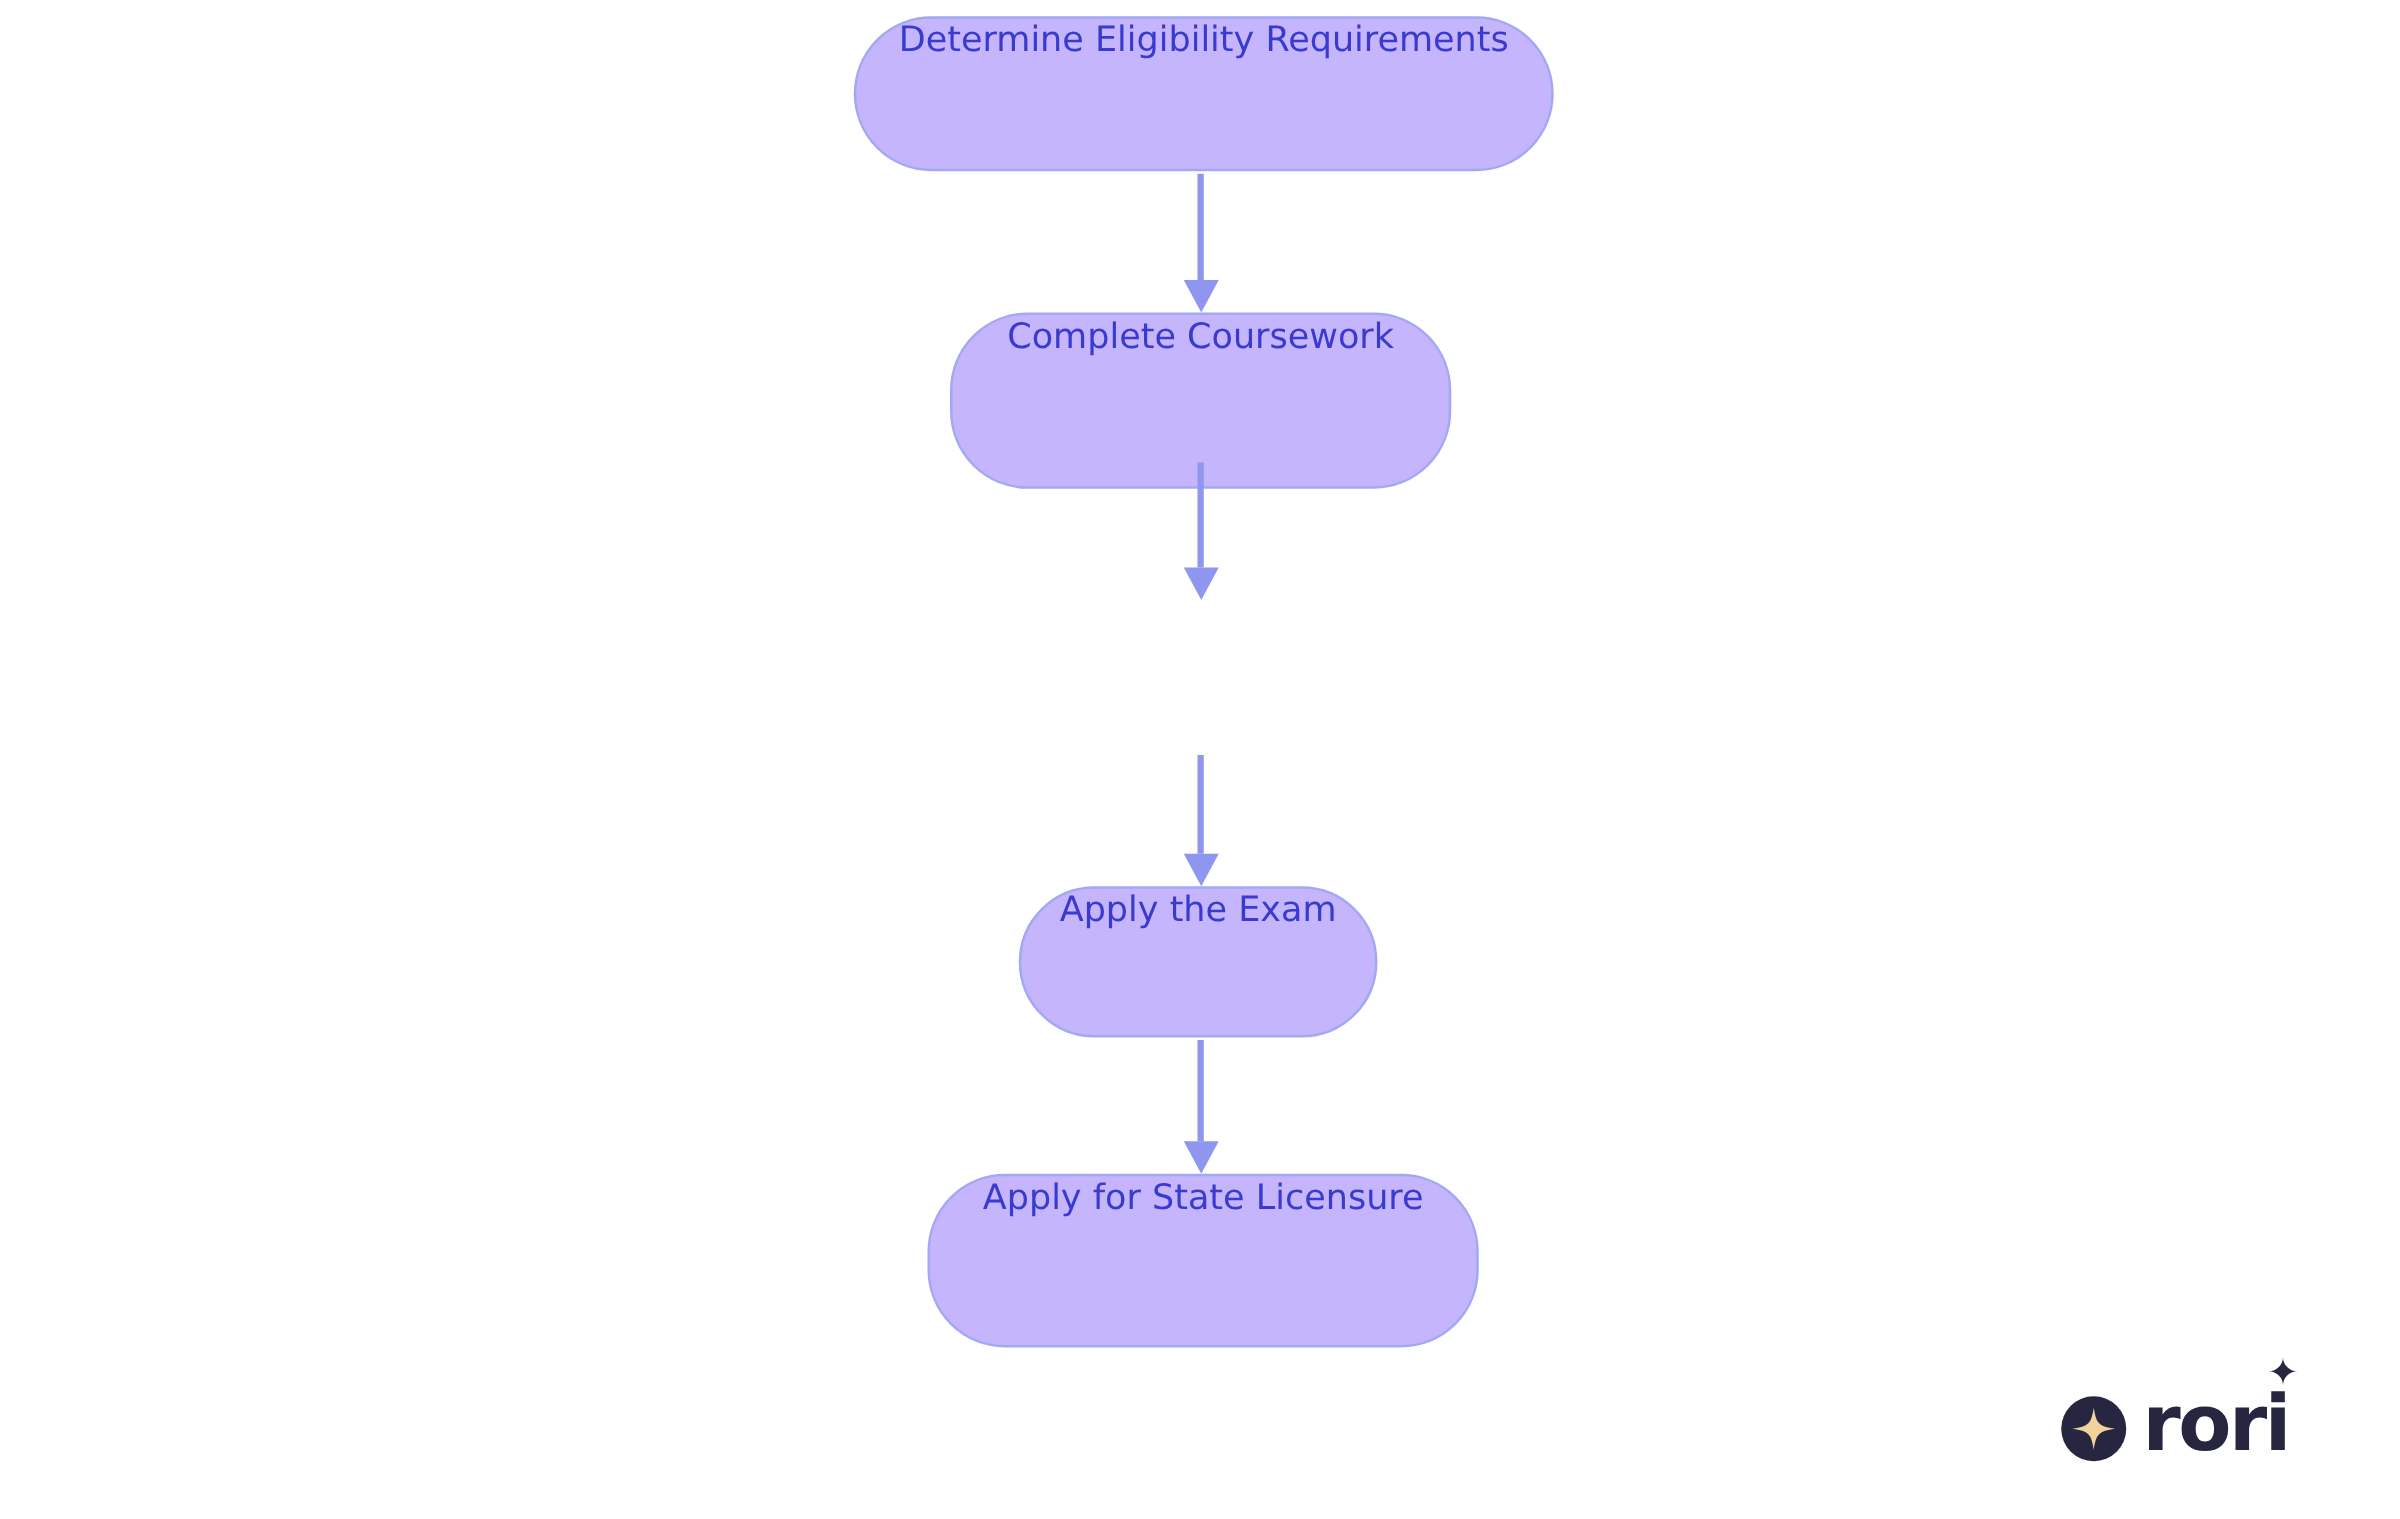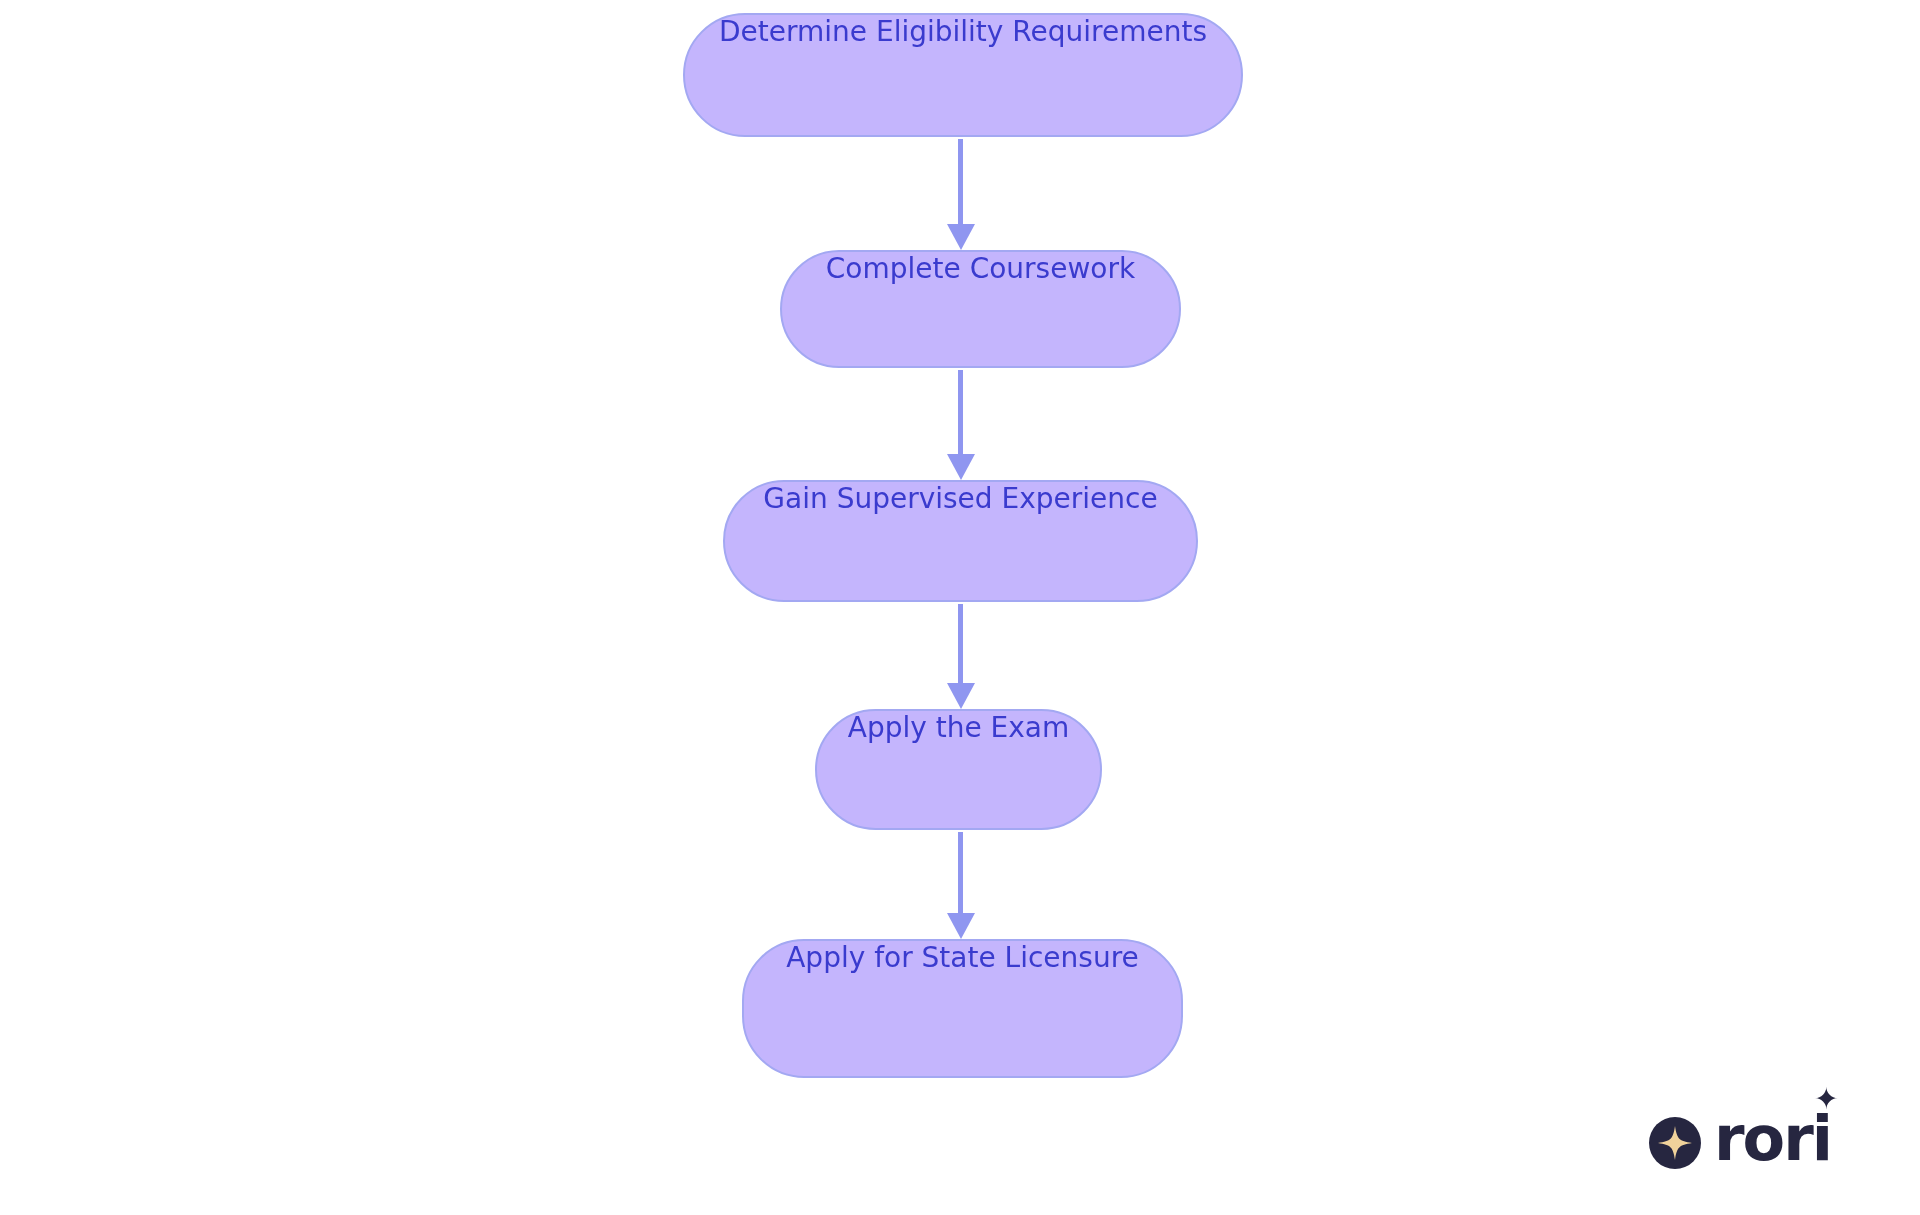--- a/index.html
+++ b/index.html
@@ -23,21 +23,21 @@
     border-radius: 62px;
     color: #3a3bce;
     font-size: 28px;
     display: flex;
     align-items: flex-start;
     justify-content: center;
     white-space: nowrap;
     text-align: center;
   }
   .node-1 { left: 683px;  top: 13px;  width: 560px; height: 124px; }
-  .node-2 { left: 780px;  top: 250px; width: 401px; height: 118px; }
+  .node-2 { left: 760px;  top: 250px; width: 401px; height: 141px; }
   .node-3 { left: 723px;  top: 480px; width: 475px; height: 122px; }
   .node-4 { left: 815px;  top: 709px; width: 287px; height: 121px; }
   .node-5 { left: 742px;  top: 939px; width: 441px; height: 139px; }
 
   .arrow-line {
     position: absolute;
     width: 5px;
     left: 958px;
     background: #8f96f0;
   }
@@ -99,23 +99,20 @@
   <div class="arrow-line line-1"></div>
   <div class="arrow-head head-1"></div>
 
   <div class="flow-node node-2">
     <span>Complete Coursework</span>
   </div>
 
   <div class="arrow-line line-2"></div>
   <div class="arrow-head head-2"></div>
 
-  <div class="flow-node node-3">
-    <span>Gain Supervised Experience</span>
-  </div>
 
   <div class="arrow-line line-3"></div>
   <div class="arrow-head head-3"></div>
 
   <div class="flow-node node-4">
     <span>Apply the Exam</span>
   </div>
 
   <div class="arrow-line line-4"></div>
   <div class="arrow-head head-4"></div>

